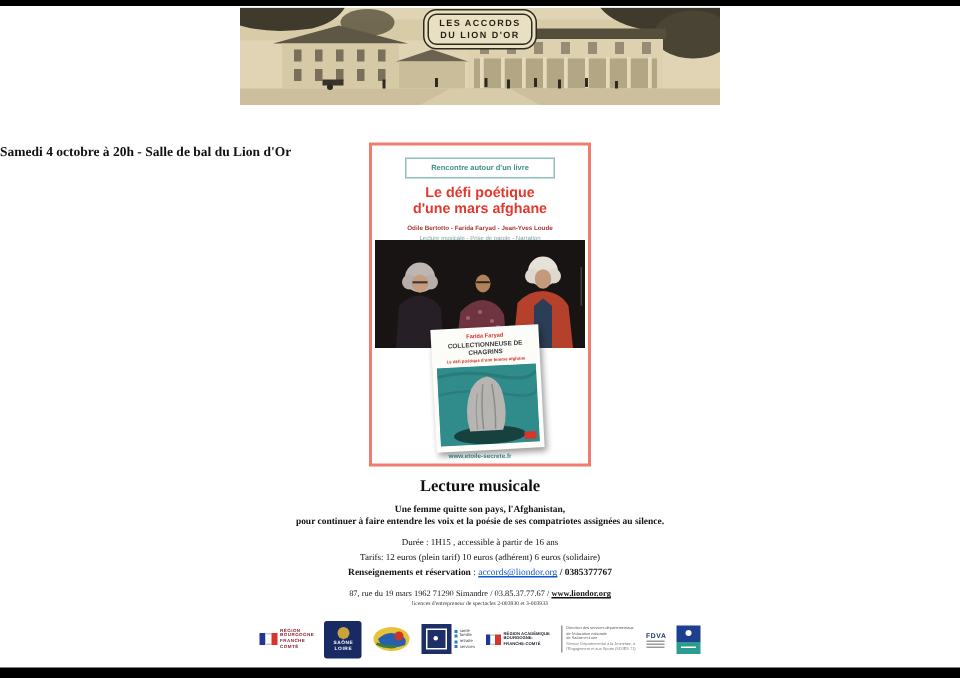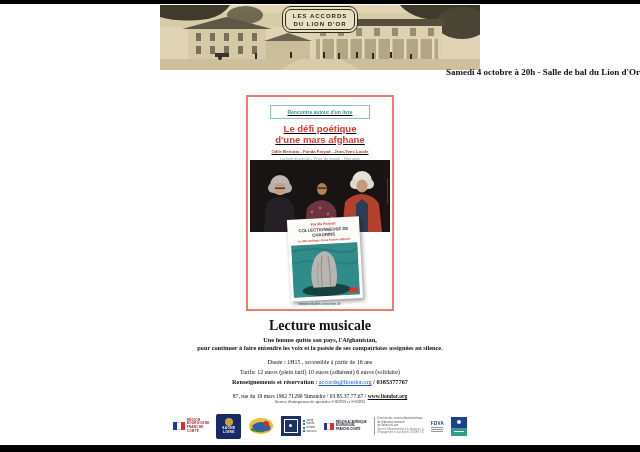--- a/index.html
+++ b/index.html
@@ -13,26 +13,26 @@
   .postcard{position:absolute;left:160px;top:5px;width:320px;height:65px;overflow:hidden;}
   .logo-box{position:absolute;left:50%;top:1px;transform:translateX(-50%);
             width:76px;height:27px;background:#e9e0c4;border:1.5px solid #2f2a1e;
             border-radius:9px;box-sizing:border-box;}
   .logo-inner{position:absolute;left:2px;right:2px;top:2px;bottom:2px;border:1px solid #2f2a1e;
               border-radius:6px;display:flex;flex-direction:column;justify-content:center;
               text-align:center;font-family:"Liberation Sans",sans-serif;
               font-weight:bold;font-size:6px;line-height:8px;letter-spacing:1px;color:#241f15;}
 
   
-  .event-title{position:absolute;top:67px;left:0;width:640px;text-align:right;
+  .event-title{position:absolute;top:96px;left:0;width:640px;text-align:left;
                font-weight:bold;font-size:9px;color:#111;}
 
   
   .poster{position:absolute;left:246px;top:95px;width:148px;height:216px;box-sizing:border-box;
-          border:2px solid #ee7c6f;background:#fff;font-family:"Liberation Sans",sans-serif;text-decoration:underline;}
+          border:2px solid #ee7c6f;background:#fff;font-family:"Liberation Sans",sans-serif;}
   .tag-box{margin:8px auto 0 auto;width:98px;height:12px;border:1px solid #8fbcbc;
            color:#3f8e8d;font-size:5px;font-weight:bold;line-height:12px;text-align:center;}
   .poster-title{margin-top:5px;text-align:center;color:#e2382d;font-weight:bold;
                 font-size:9.5px;line-height:10.5px;}
   .poster-names{margin-top:4px;text-align:center;font-weight:bold;font-size:4.2px;color:#a63a35;}
   .poster-roles{margin-top:2px;text-align:center;font-size:4px;color:#7aa3a3;}
   .photo{position:absolute;left:2px;top:63px;width:140px;height:72px;background:#141111;z-index:1;}
   .photo-credit{position:absolute;right:2px;top:18px;width:1.5px;height:26px;background:#6e6a66;opacity:.5;}
   .book{position:absolute;left:41px;top:121px;width:72px;height:82px;background:#fcfcf9;
         transform:rotate(-3deg);box-shadow:1.5px 2.5px 4px rgba(0,0,0,.4);z-index:3;}
@@ -40,21 +40,21 @@
   .book-title{margin-top:1.5px;padding:0 4px;text-align:center;font-weight:bold;
               font-size:4.3px;line-height:5px;color:#3a3a3a;}
   .book-subtitle{margin-top:1px;text-align:center;font-weight:bold;font-size:2.9px;color:#d6352b;}
   .book-art{position:absolute;left:3px;right:3px;top:26px;bottom:4px;background:#2f8c8a;overflow:hidden;}
   .pub-mark{position:absolute;right:2px;bottom:2px;width:8px;height:5px;background:#d6352b;}
   .poster-site{position:absolute;left:0;right:0;bottom:3px;text-align:center;
                font-weight:bold;font-size:4.2px;color:#3f8e8d;}
 
   
   .sec-heading{position:absolute;top:318px;left:0;width:640px;text-align:center;
-               font-weight:bold;font-size:14px;color:#111;}
+               font-weight:bold;font-size:11px;color:#111;}
   .lead{position:absolute;left:0;width:640px;text-align:center;font-weight:bold;
         font-size:6.3px;color:#111;}
   .lead.l1{top:336px;} .lead.l2{top:344px;}
   .detail{position:absolute;left:0;width:640px;text-align:center;font-size:6px;color:#111;}
   .detail.duration{top:359px;} .detail.tarifs{top:369px;}
   .booking{position:absolute;top:378px;left:0;width:640px;text-align:center;font-size:6.3px;color:#111;}
   .booking a{color:#1155cc;text-decoration:underline;cursor:pointer;}
   .address{position:absolute;top:393px;left:0;width:640px;text-align:center;font-size:5.6px;color:#111;}
   .address a{color:#111;font-weight:bold;text-decoration:underline;cursor:pointer;}
   .licence{position:absolute;top:400px;left:0;width:640px;text-align:center;font-size:3.8px;color:#333;}

